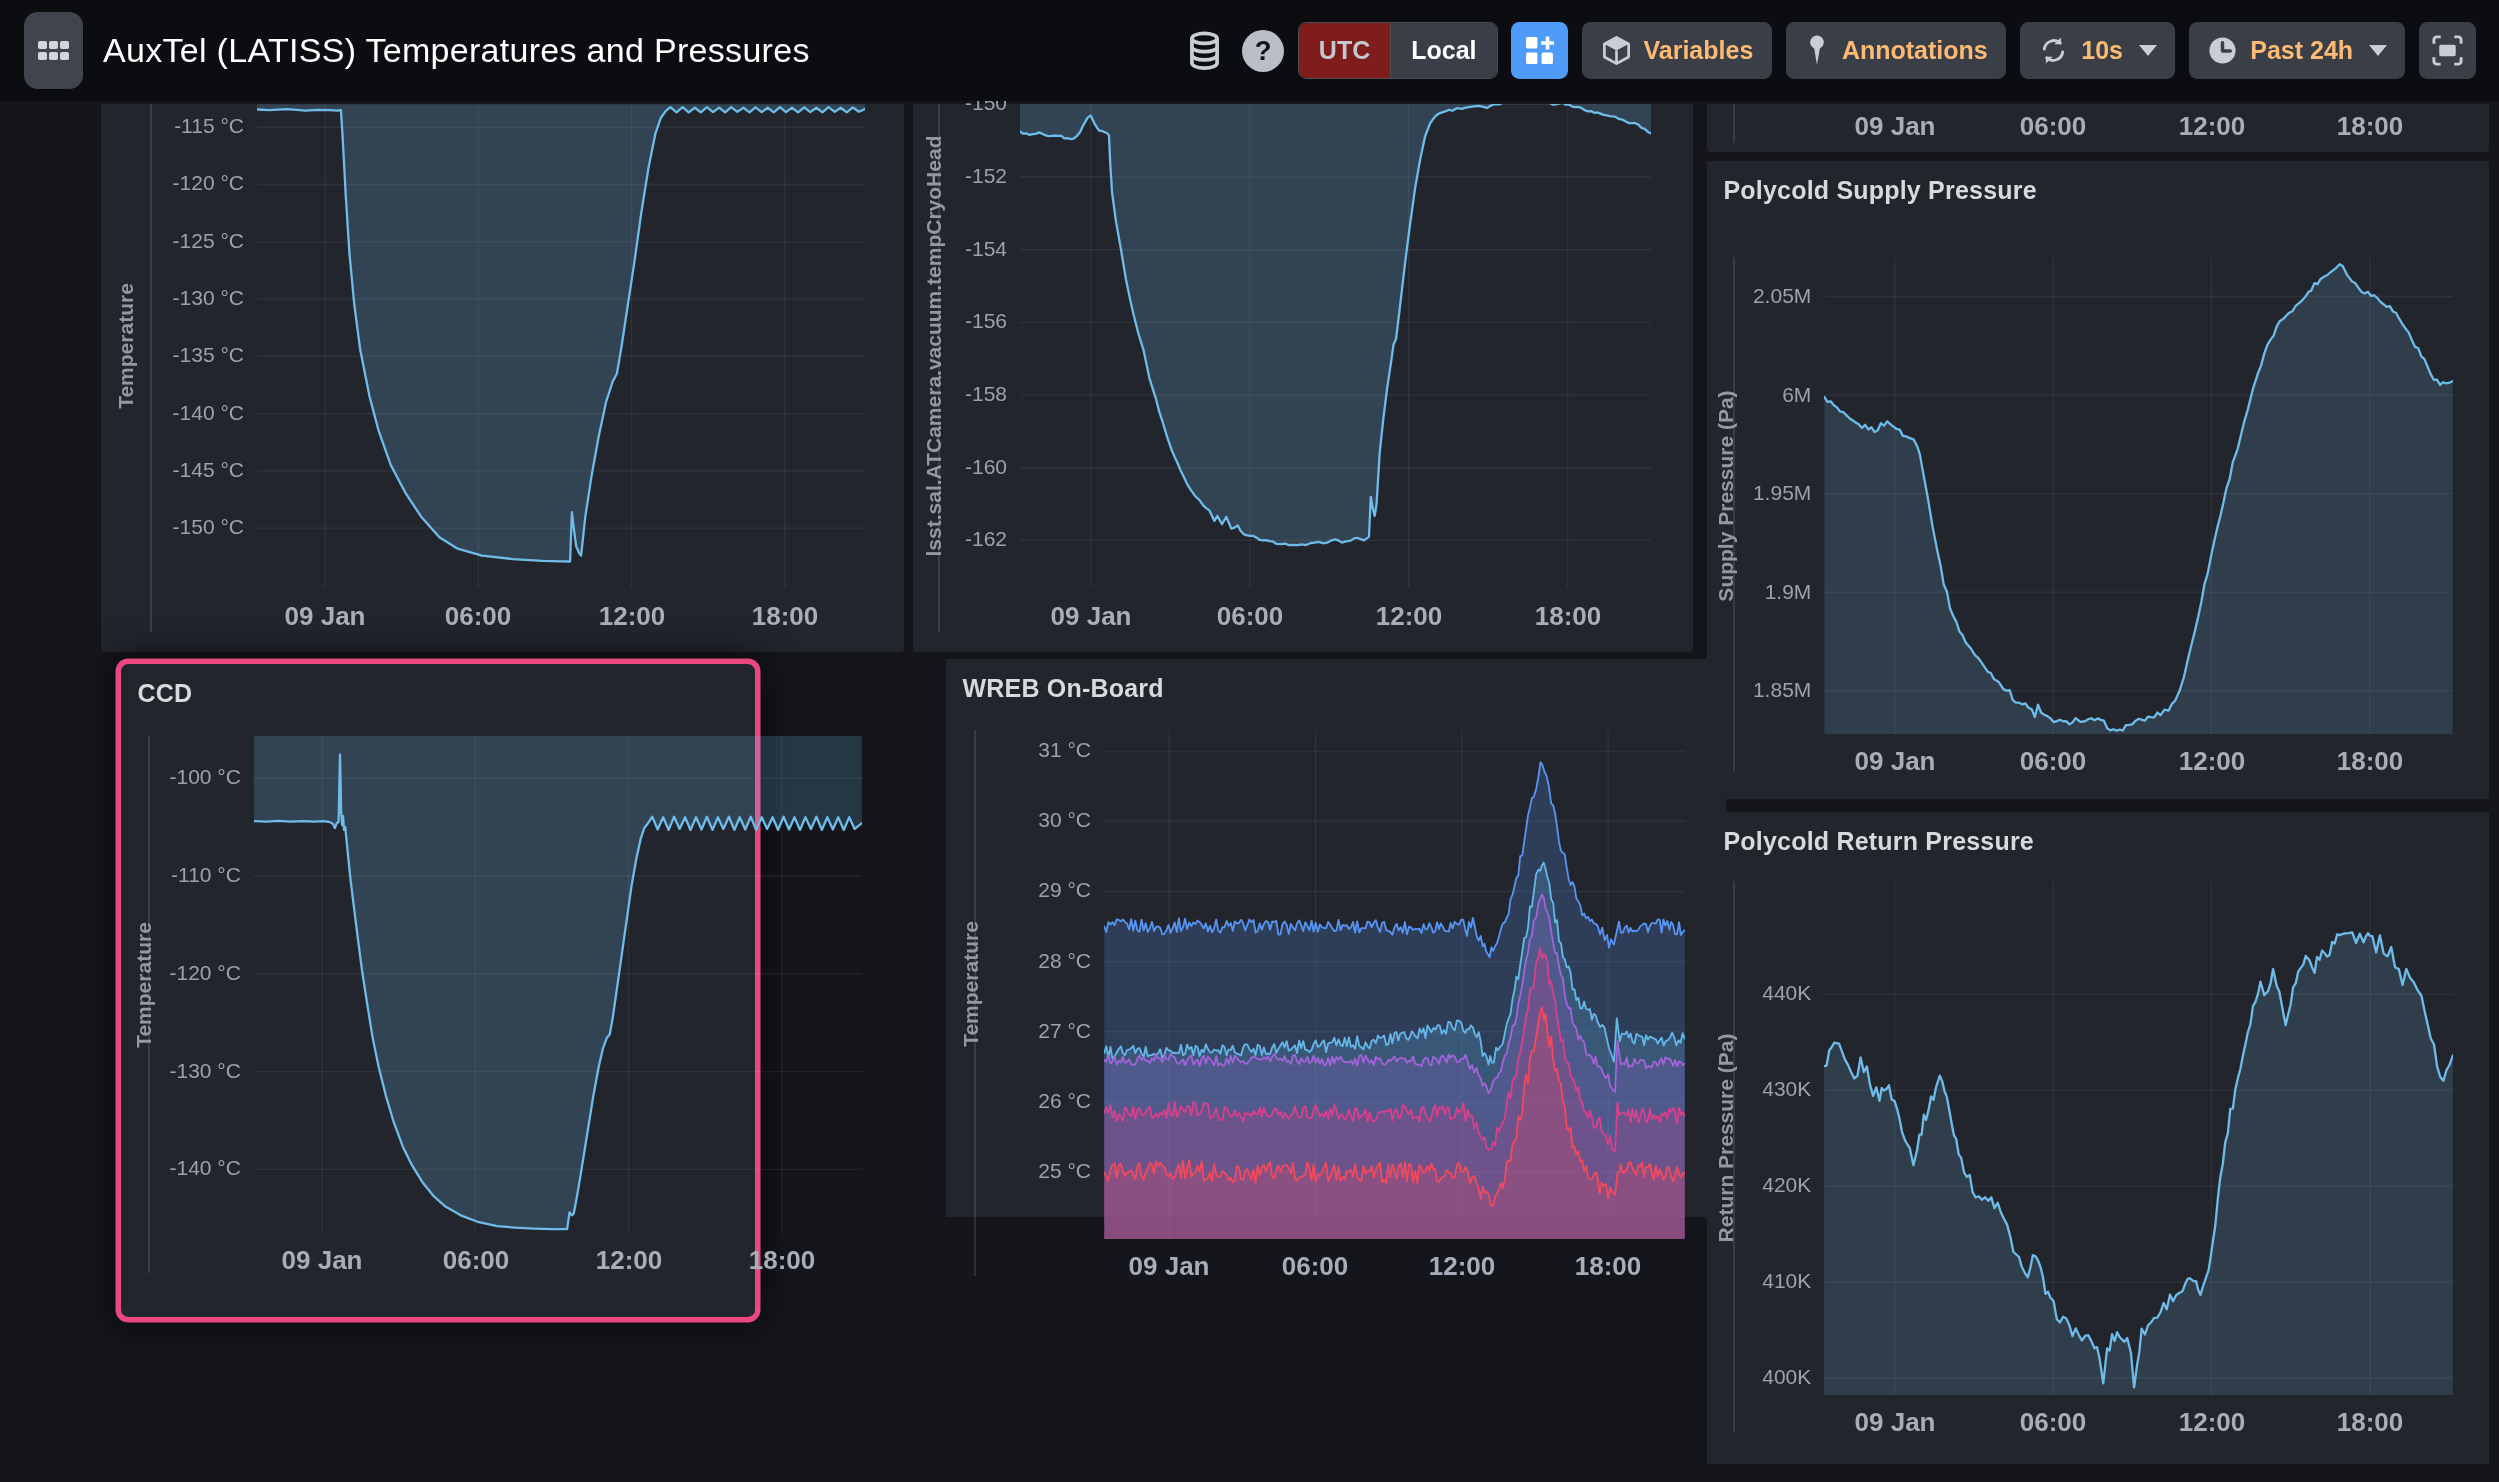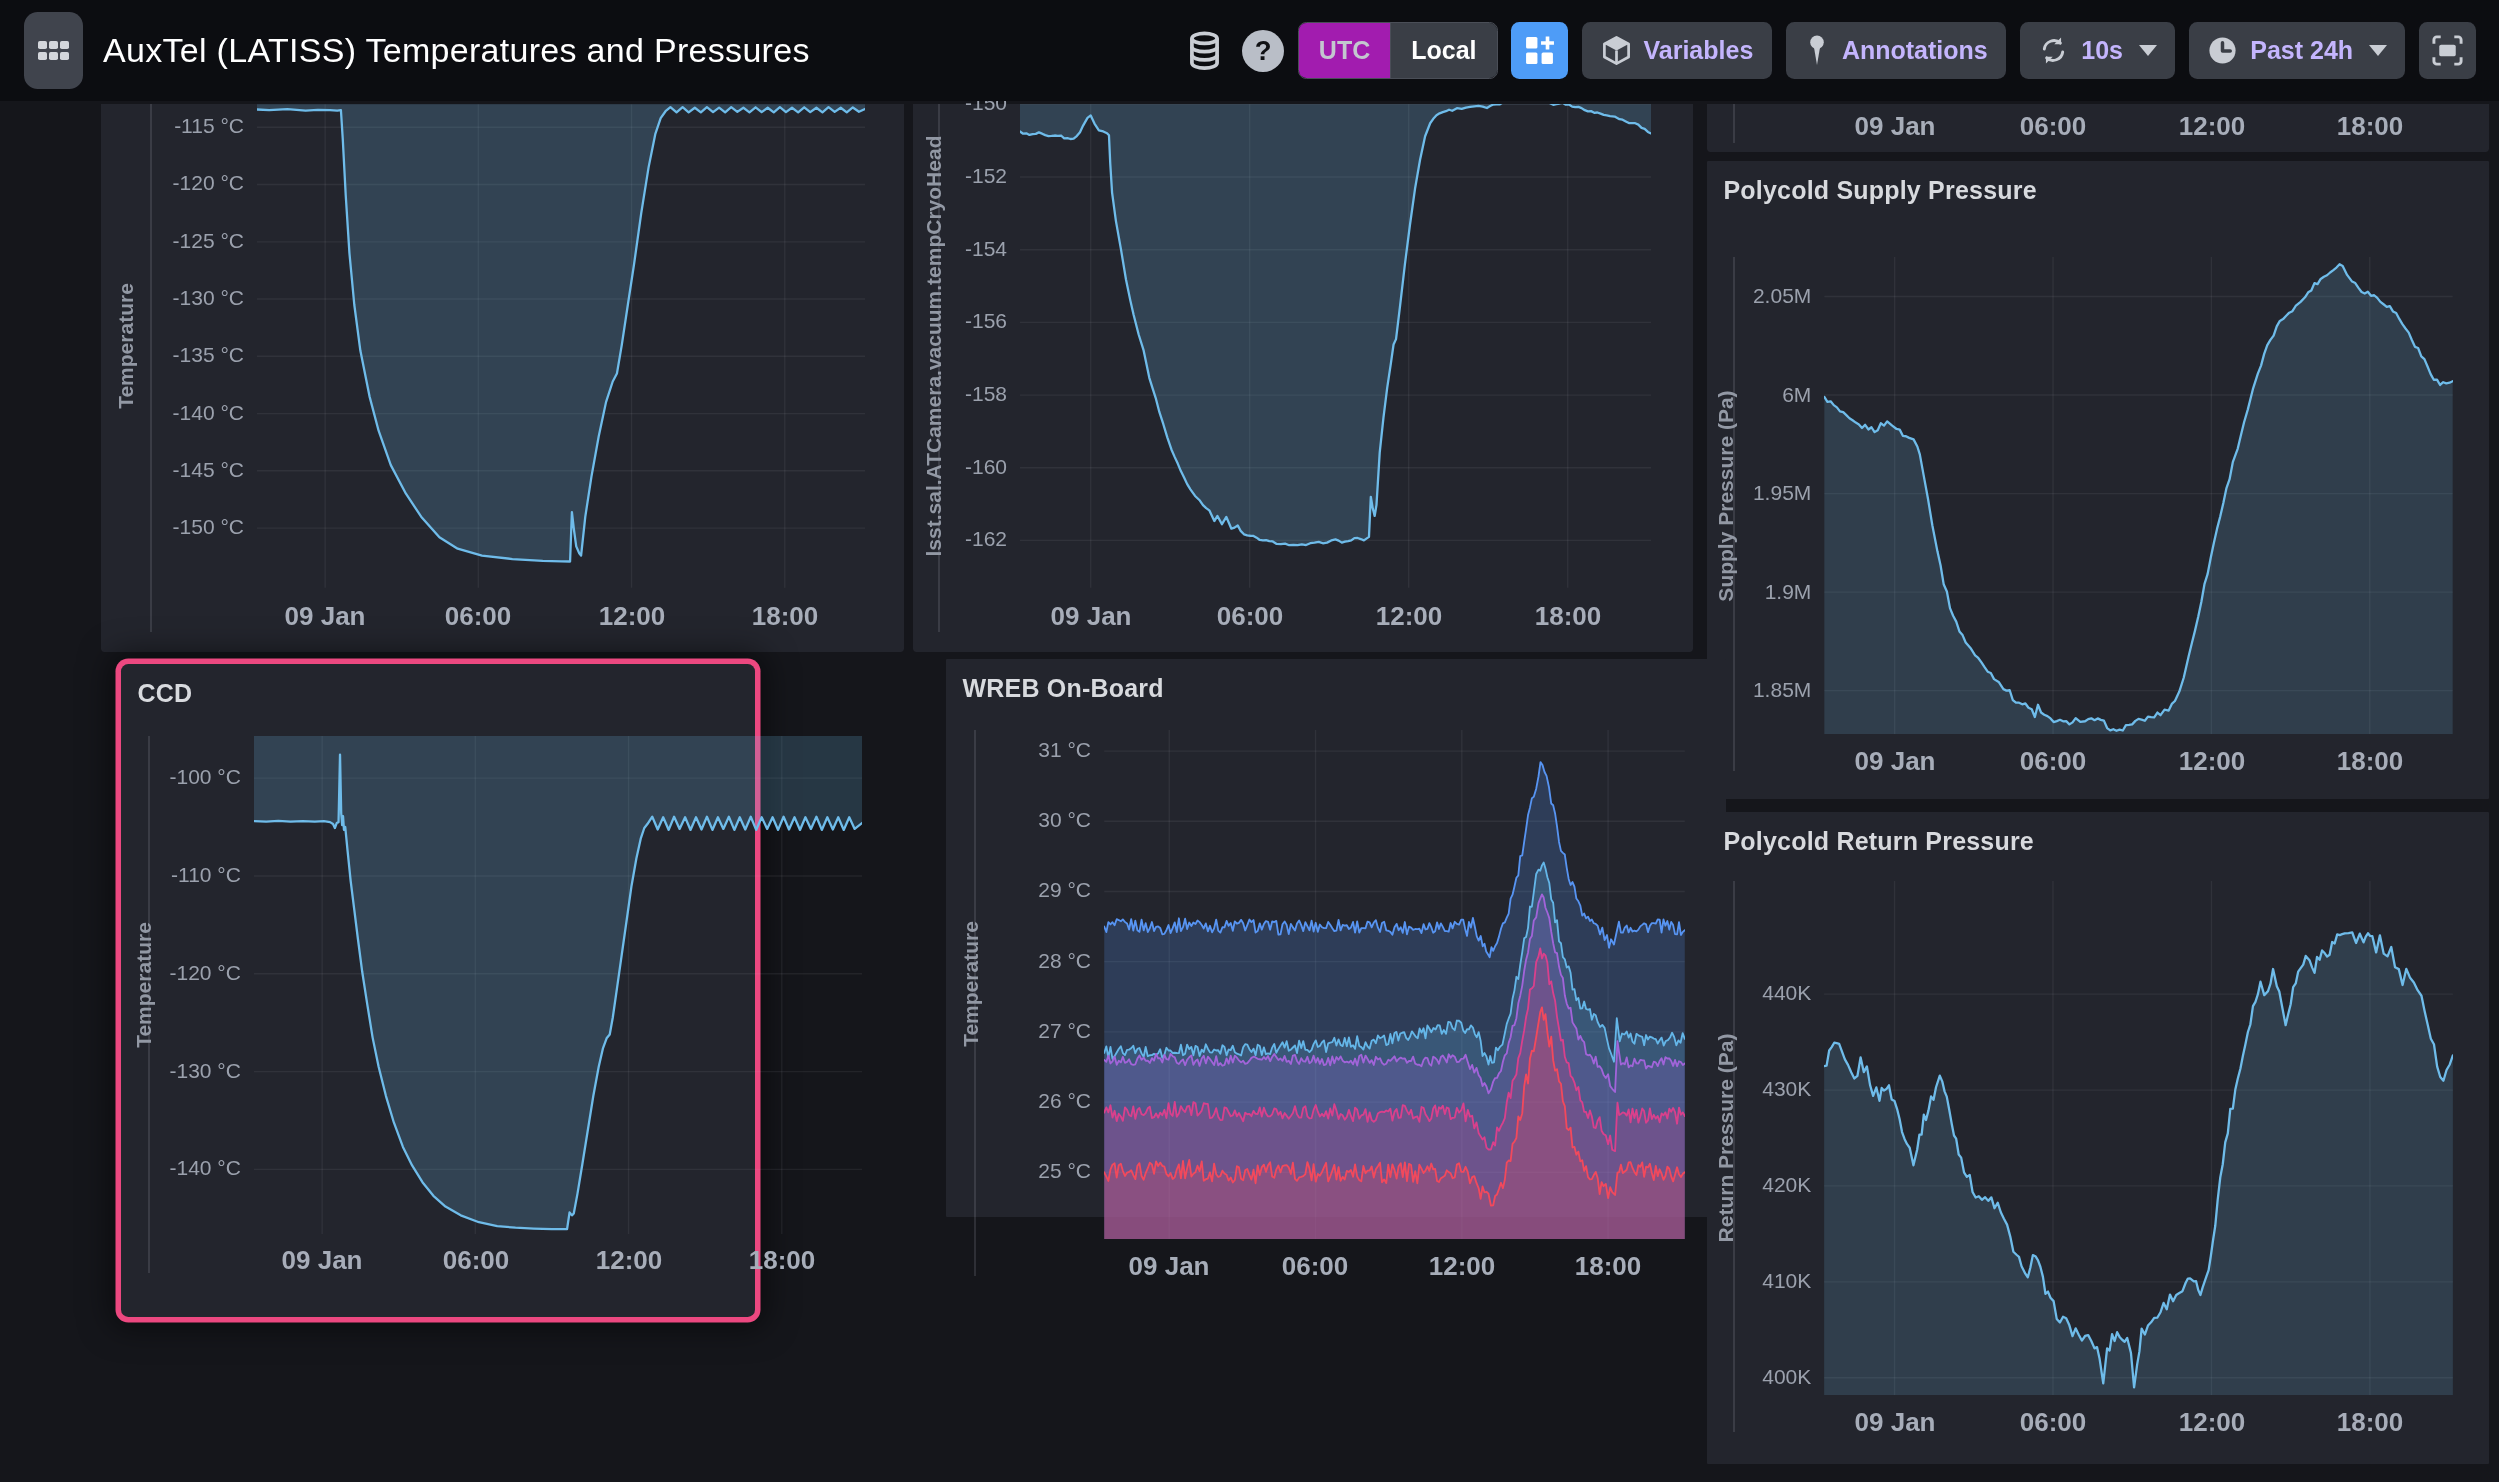--- a/index.html
+++ b/index.html
@@ -26,25 +26,25 @@
   .icon-plain{display:flex;align-items:center;justify-content:center;width:48px;height:57px;cursor:pointer;}
   .help-circle{
     width:42px;height:42px;border-radius:50%;background:#b9bec7;color:#101114;
     font-size:27.5px;font-weight:800;display:flex;align-items:center;justify-content:center;cursor:pointer;
   }
   .tz-toggle{
     display:flex;align-items:stretch;height:57px;border:1.8px solid #4a4e57;border-radius:8.3px;
     overflow:hidden;box-sizing:border-box;cursor:pointer;
   }
   .tz-seg{display:flex;align-items:center;padding:0 20px;font-size:25px;font-weight:700;}
-  .tz-utc{background:#a21caf;color:#c3c7cf;border-right:1.8px solid #4a4e57;}
+  .tz-utc{background:#7f1d1d;color:#c3c7cf;border-right:1.8px solid #4a4e57;}
   .tz-local{background:#3a3e46;color:#ffffff;}
   .hbtn{
     height:57px;background:#3a3e46;border-radius:8.3px;display:flex;align-items:center;
-    gap:12px;padding:0 18.4px;color:#c4b5fd;font-size:25px;font-weight:700;cursor:pointer;flex:0 0 auto;
+    gap:12px;padding:0 18.4px;color:#fdba74;font-size:25px;font-weight:700;cursor:pointer;flex:0 0 auto;
   }
   .hbtn.square{width:57px;padding:0;justify-content:center;}
   .hbtn.blue{background:#4e9cf7;}
   .caret{width:0;height:0;border-left:9.2px solid transparent;border-right:9.2px solid transparent;border-top:11px solid #c9cdd4;margin-left:3.7px;}
   
   .panel{position:absolute;background:#23252d;border-radius:1px;}
   .panel.clipped{border-radius:0 0 3.7px 3.7px;}
   .panel-ccd{border-radius:7.3px;}
   .ptitle{position:absolute;left:16.5px;top:14.7px;font-size:25px;font-weight:600;color:#d8dade;letter-spacing:0.2px;cursor:pointer;z-index:3;}
   .ylab{

